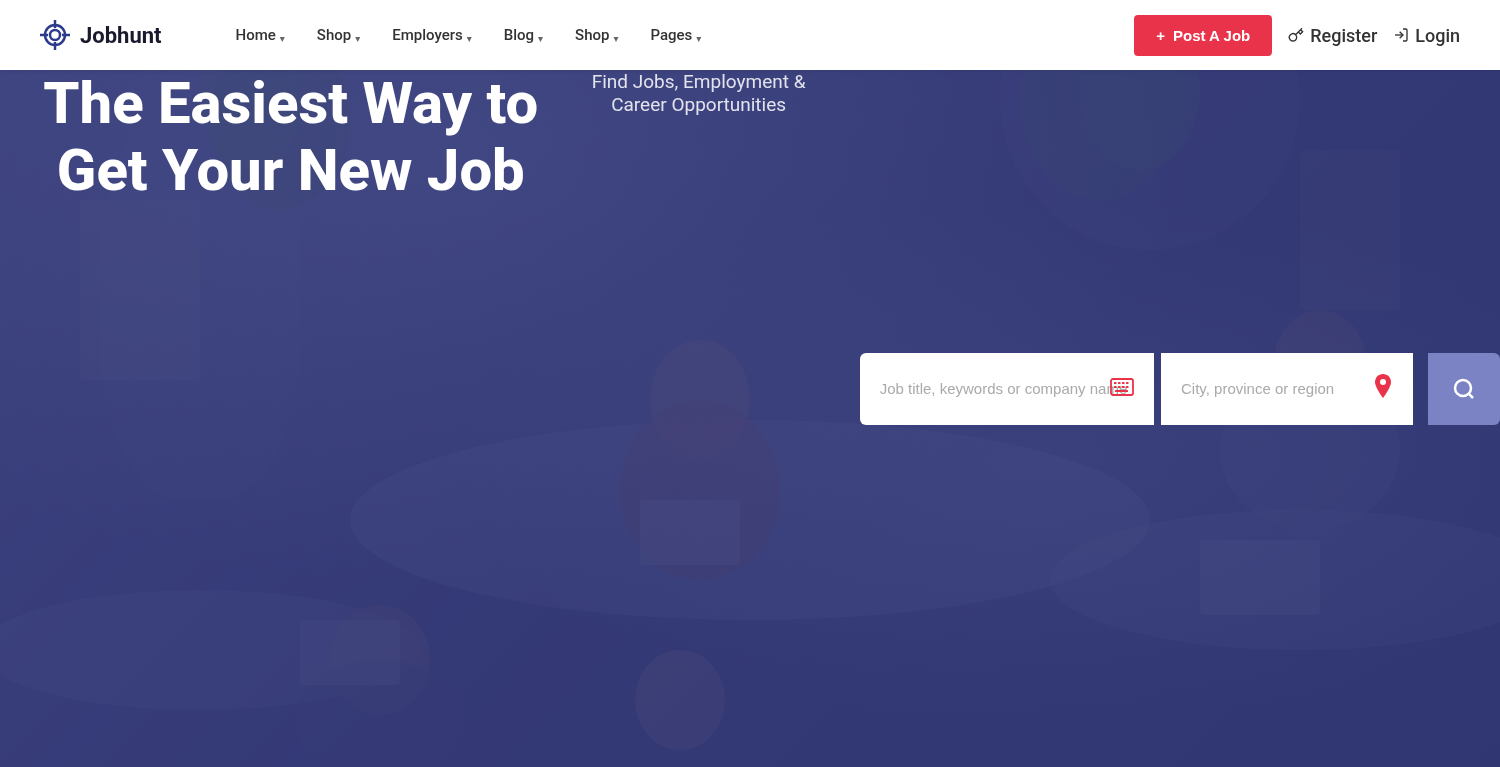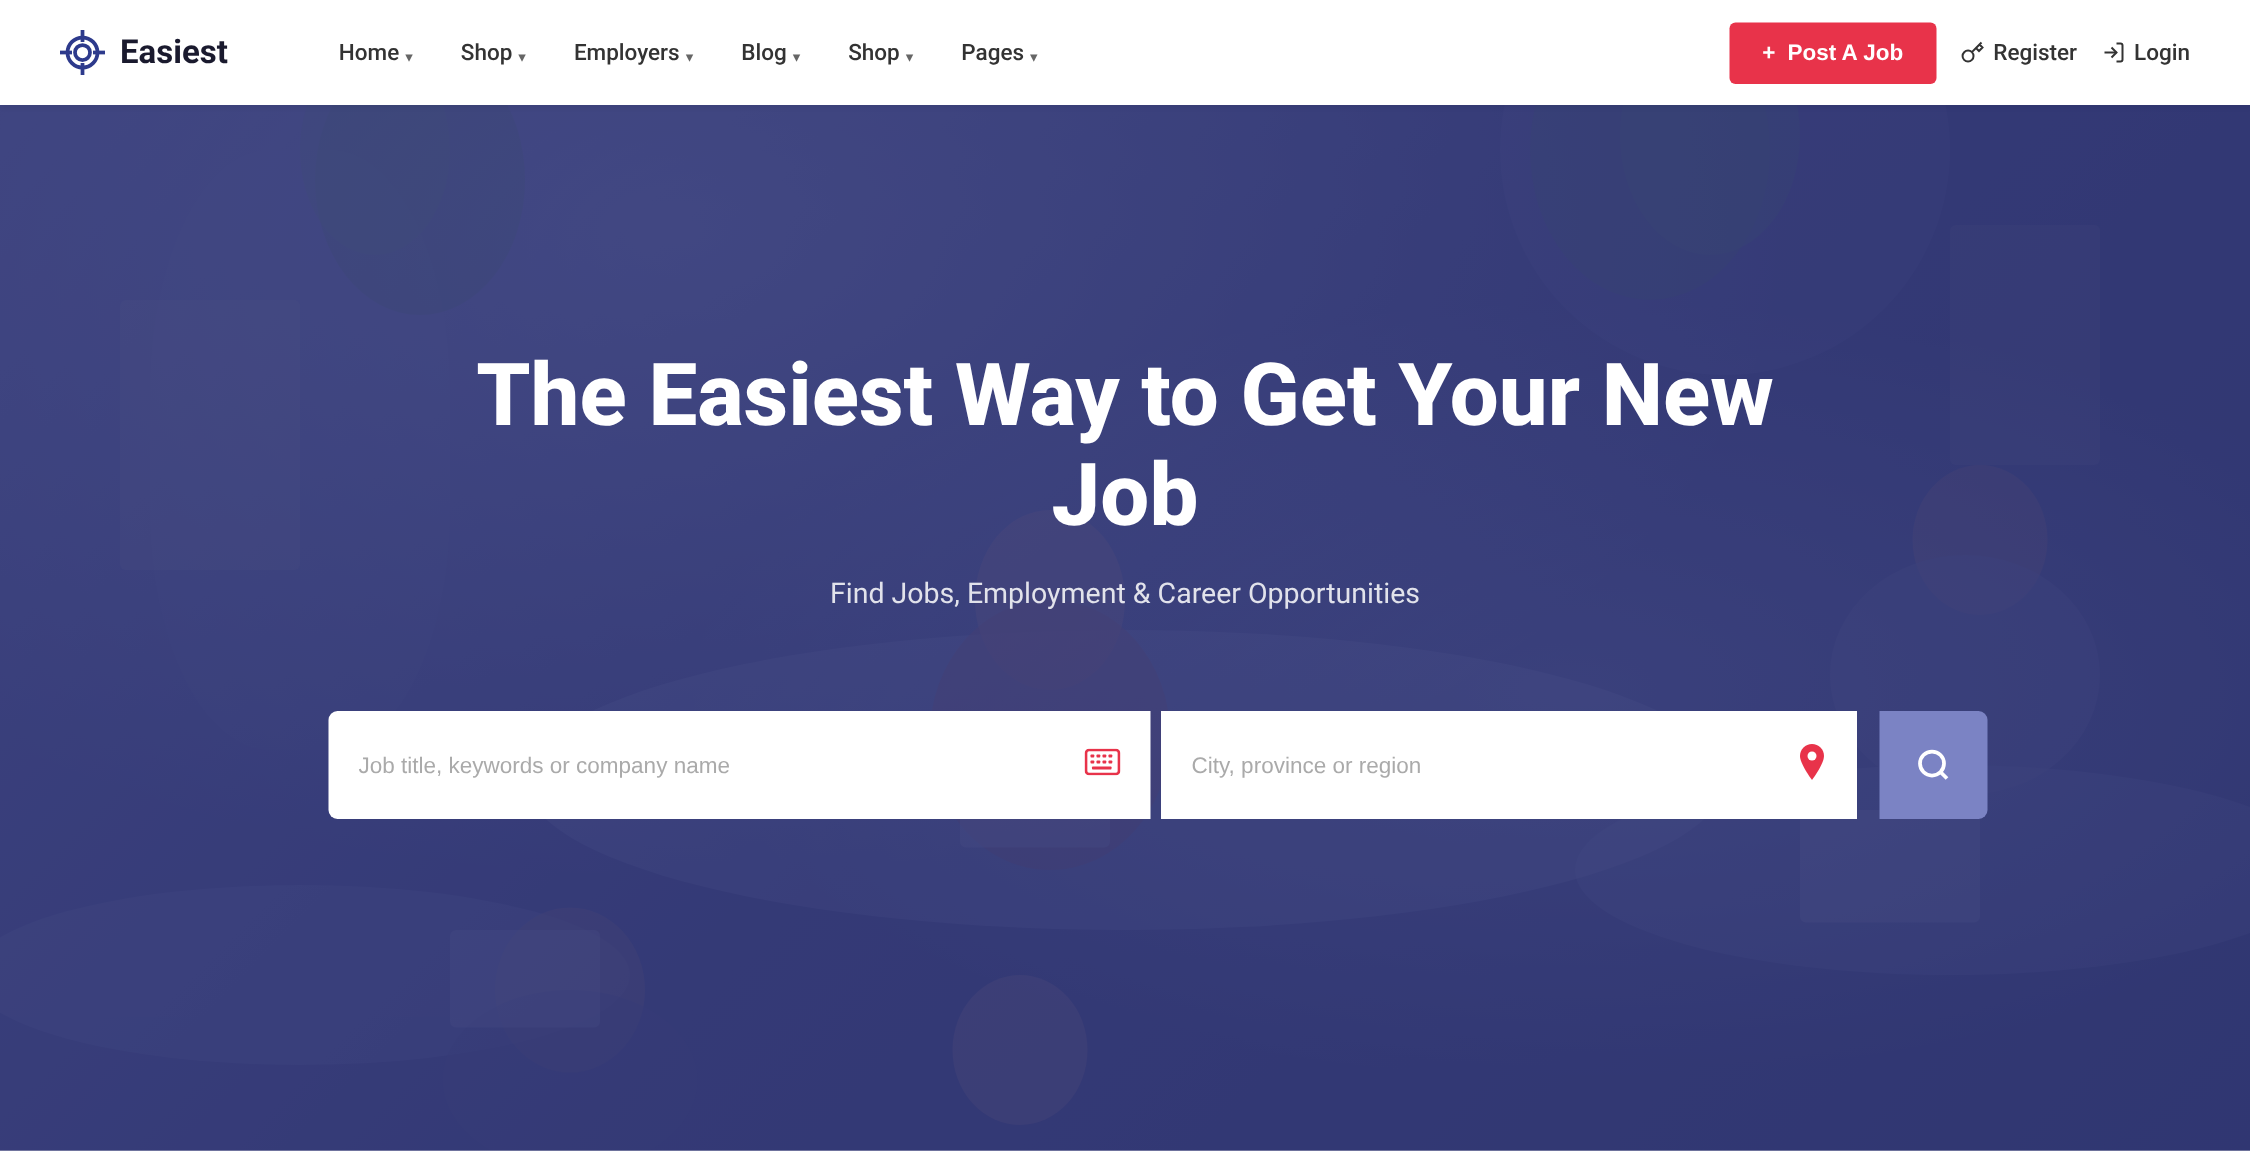--- a/index.html
+++ b/index.html
@@ -90,21 +90,21 @@
       font-size: 15px;
       font-weight: 600;
       cursor: pointer;
       white-space: nowrap;
     }
 
     .header-link {
       display: flex;
       align-items: center;
       gap: 6px;
-      font-size: 15px;
+      font-size: 18px;
       color: #333;
       font-weight: 500;
       cursor: pointer;
       white-space: nowrap;
     }
 
     
     .hero {
       position: absolute;
       top: 0;
@@ -158,22 +158,21 @@
       border-radius: 40%;
     }
 
     .hero-content {
       position: absolute;
       top: 70px;
       left: 0;
       right: 0;
       bottom: 0;
       display: flex;
-      flex-direction: column;
-      align-items: center;
+      flex-direction: row;
       justify-content: center;
       padding-bottom: 60px;
     }
 
     .hero-title {
       font-size: 58px;
       font-weight: 800;
       color: #fff;
       text-align: center;
       line-height: 1.15;
@@ -261,21 +260,21 @@
 <header class="header">
   <a class="logo">
     <svg class="logo-icon" viewBox="0 0 30 30" fill="none" stroke="#2d3a8c" stroke-width="2.5">
       <circle cx="15" cy="15" r="10"></circle>
       <circle cx="15" cy="15" r="5"></circle>
       <line x1="15" y1="0" x2="15" y2="8"></line>
       <line x1="15" y1="22" x2="15" y2="30"></line>
       <line x1="0" y1="15" x2="8" y2="15"></line>
       <line x1="22" y1="15" x2="30" y2="15"></line>
     </svg>
-    <span class="logo-text">Easiest</span>
+    <span class="logo-text">Jobhunt</span>
   </a>
 
   <nav class="nav">
     <div class="nav-item">
       <span>Home</span>
       <span class="nav-chevron">▾</span>
     </div>
     <div class="nav-item">
       <span>Shop</span>
       <span class="nav-chevron">▾</span>

